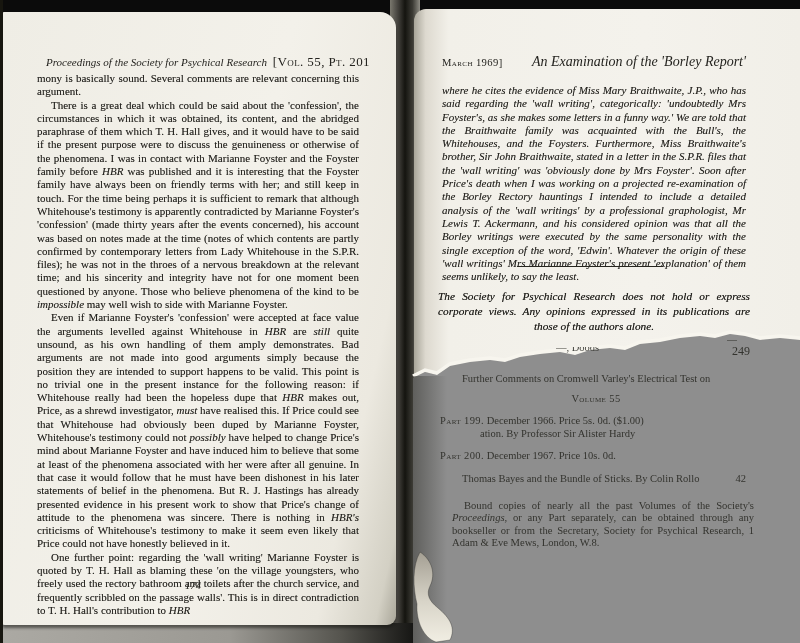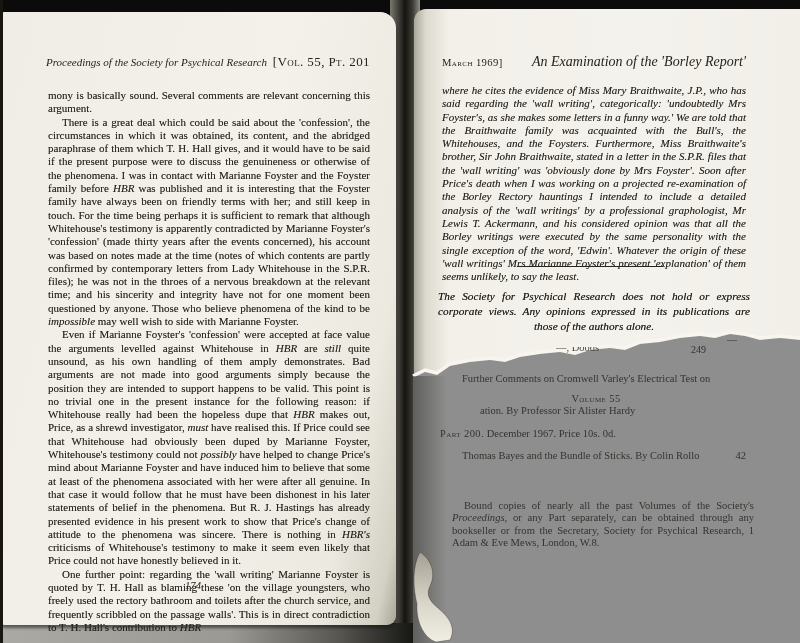--- a/index.html
+++ b/index.html
@@ -27,42 +27,42 @@
   .body-text{font-size:11px;line-height:13.3px;text-align:justify;
     text-shadow:0 0 .5px rgba(45,43,38,.45);}
   .body-text p{margin:0;}
   .body-text p.indent{text-indent:14px;}
   .sc{font-variant:small-caps;letter-spacing:.4px;}
 
   .header-left{position:absolute;left:46px;top:54px;width:324px;display:flex;
     justify-content:space-between;align-items:baseline;z-index:4;}
   .header-left .t{font-style:italic;font-size:11px;}
   .header-left .v{font-size:13px;}
-  .col-left{position:absolute;left:48px;top:72px;width:322px;z-index:4;margin-top:17px;}
+  .col-left{position:absolute;left:37px;top:72px;width:322px;z-index:4;}
   .folio{position:absolute;left:176px;top:580px;width:34px;text-align:center;
     font-size:10.6px;z-index:4;font-style:italic;}
 
   .header-right{position:absolute;left:442px;top:54px;width:304px;display:flex;
     justify-content:space-between;align-items:baseline;z-index:4;}
   .header-right .d{font-size:10.6px;}
   .header-right .t{font-style:italic;font-size:14px;text-align:center;}
   .col-right{position:absolute;left:442px;top:84px;width:304px;z-index:4;font-style:italic;}
   .divider{position:absolute;left:517px;top:266px;width:146px;height:0;
     border-top:1.5px solid #26251f;z-index:4;}
   .notice{position:absolute;left:438px;top:289px;width:312px;z-index:4;
     font-style:italic;font-size:11.3px;line-height:15px;text-align:justify;text-align-last:center;
     color:#1f1e1a;text-shadow:0 0 .4px rgba(30,29,25,.7);}
 
   .gray-ink{color:#33332e;}
   .frag{position:absolute;left:556px;top:347px;height:8px;overflow:hidden;
     font-size:10.5px;z-index:5;opacity:.9;}
   .frag span{display:block;margin-top:-5px;}
   .frag-dash{position:absolute;left:727px;top:334px;height:7px;overflow:hidden;
     font-size:10px;z-index:5;}
-  .frag-page{position:absolute;left:691px;top:344px;font-size:10px;z-index:5;}
+  .frag-page{position:absolute;left:732px;top:344px;font-size:12px;z-index:5;}
   .toc{position:absolute;left:440px;top:363px;width:312px;z-index:5;
     font-size:10.5px;line-height:12.5px;}
   .toc .row{position:relative;}
   .toc .pg{position:absolute;right:6px;top:0;}
   .r-part{margin-top:10px;}
   .r-part:first-child{margin-top:0;}
   .r-sub{margin-top:10px;padding-left:22px;}
   .r-sub2{padding-left:40px;}
   .r-volume{margin-top:7px;text-align:center;}
   .toc-note{position:absolute;left:452px;top:500px;width:302px;z-index:5;
@@ -129,20 +129,23 @@
   </div>
   <div class="frag-page gray-ink">249</div>
 
   <div class="toc gray-ink">
     <div class="row r-sub">
       <span>Further Comments on Cromwell Varley's Electrical Test on</span>
     </div>
     <div class="row r-volume sc">
       <span>Volume 55</span>
     </div>
+    <div class="row r-part">
+      <span class="sc">Part 199.</span><span>  December 1966.   Price 5s. 0d. ($1.00)</span>
+    </div>
     <div class="row r-sub2">
       <span>ation.   By Professor Sir Alister Hardy</span>
     </div>
     <div class="row r-part">
       <span class="sc">Part 200.</span><span> December 1967.  Price 10s. 0d.</span>
     </div>
     <div class="row r-sub">
       <span>Thomas Bayes and the Bundle of Sticks. By Colin Rollo</span>
       <span class="pg">42</span>
     </div>

